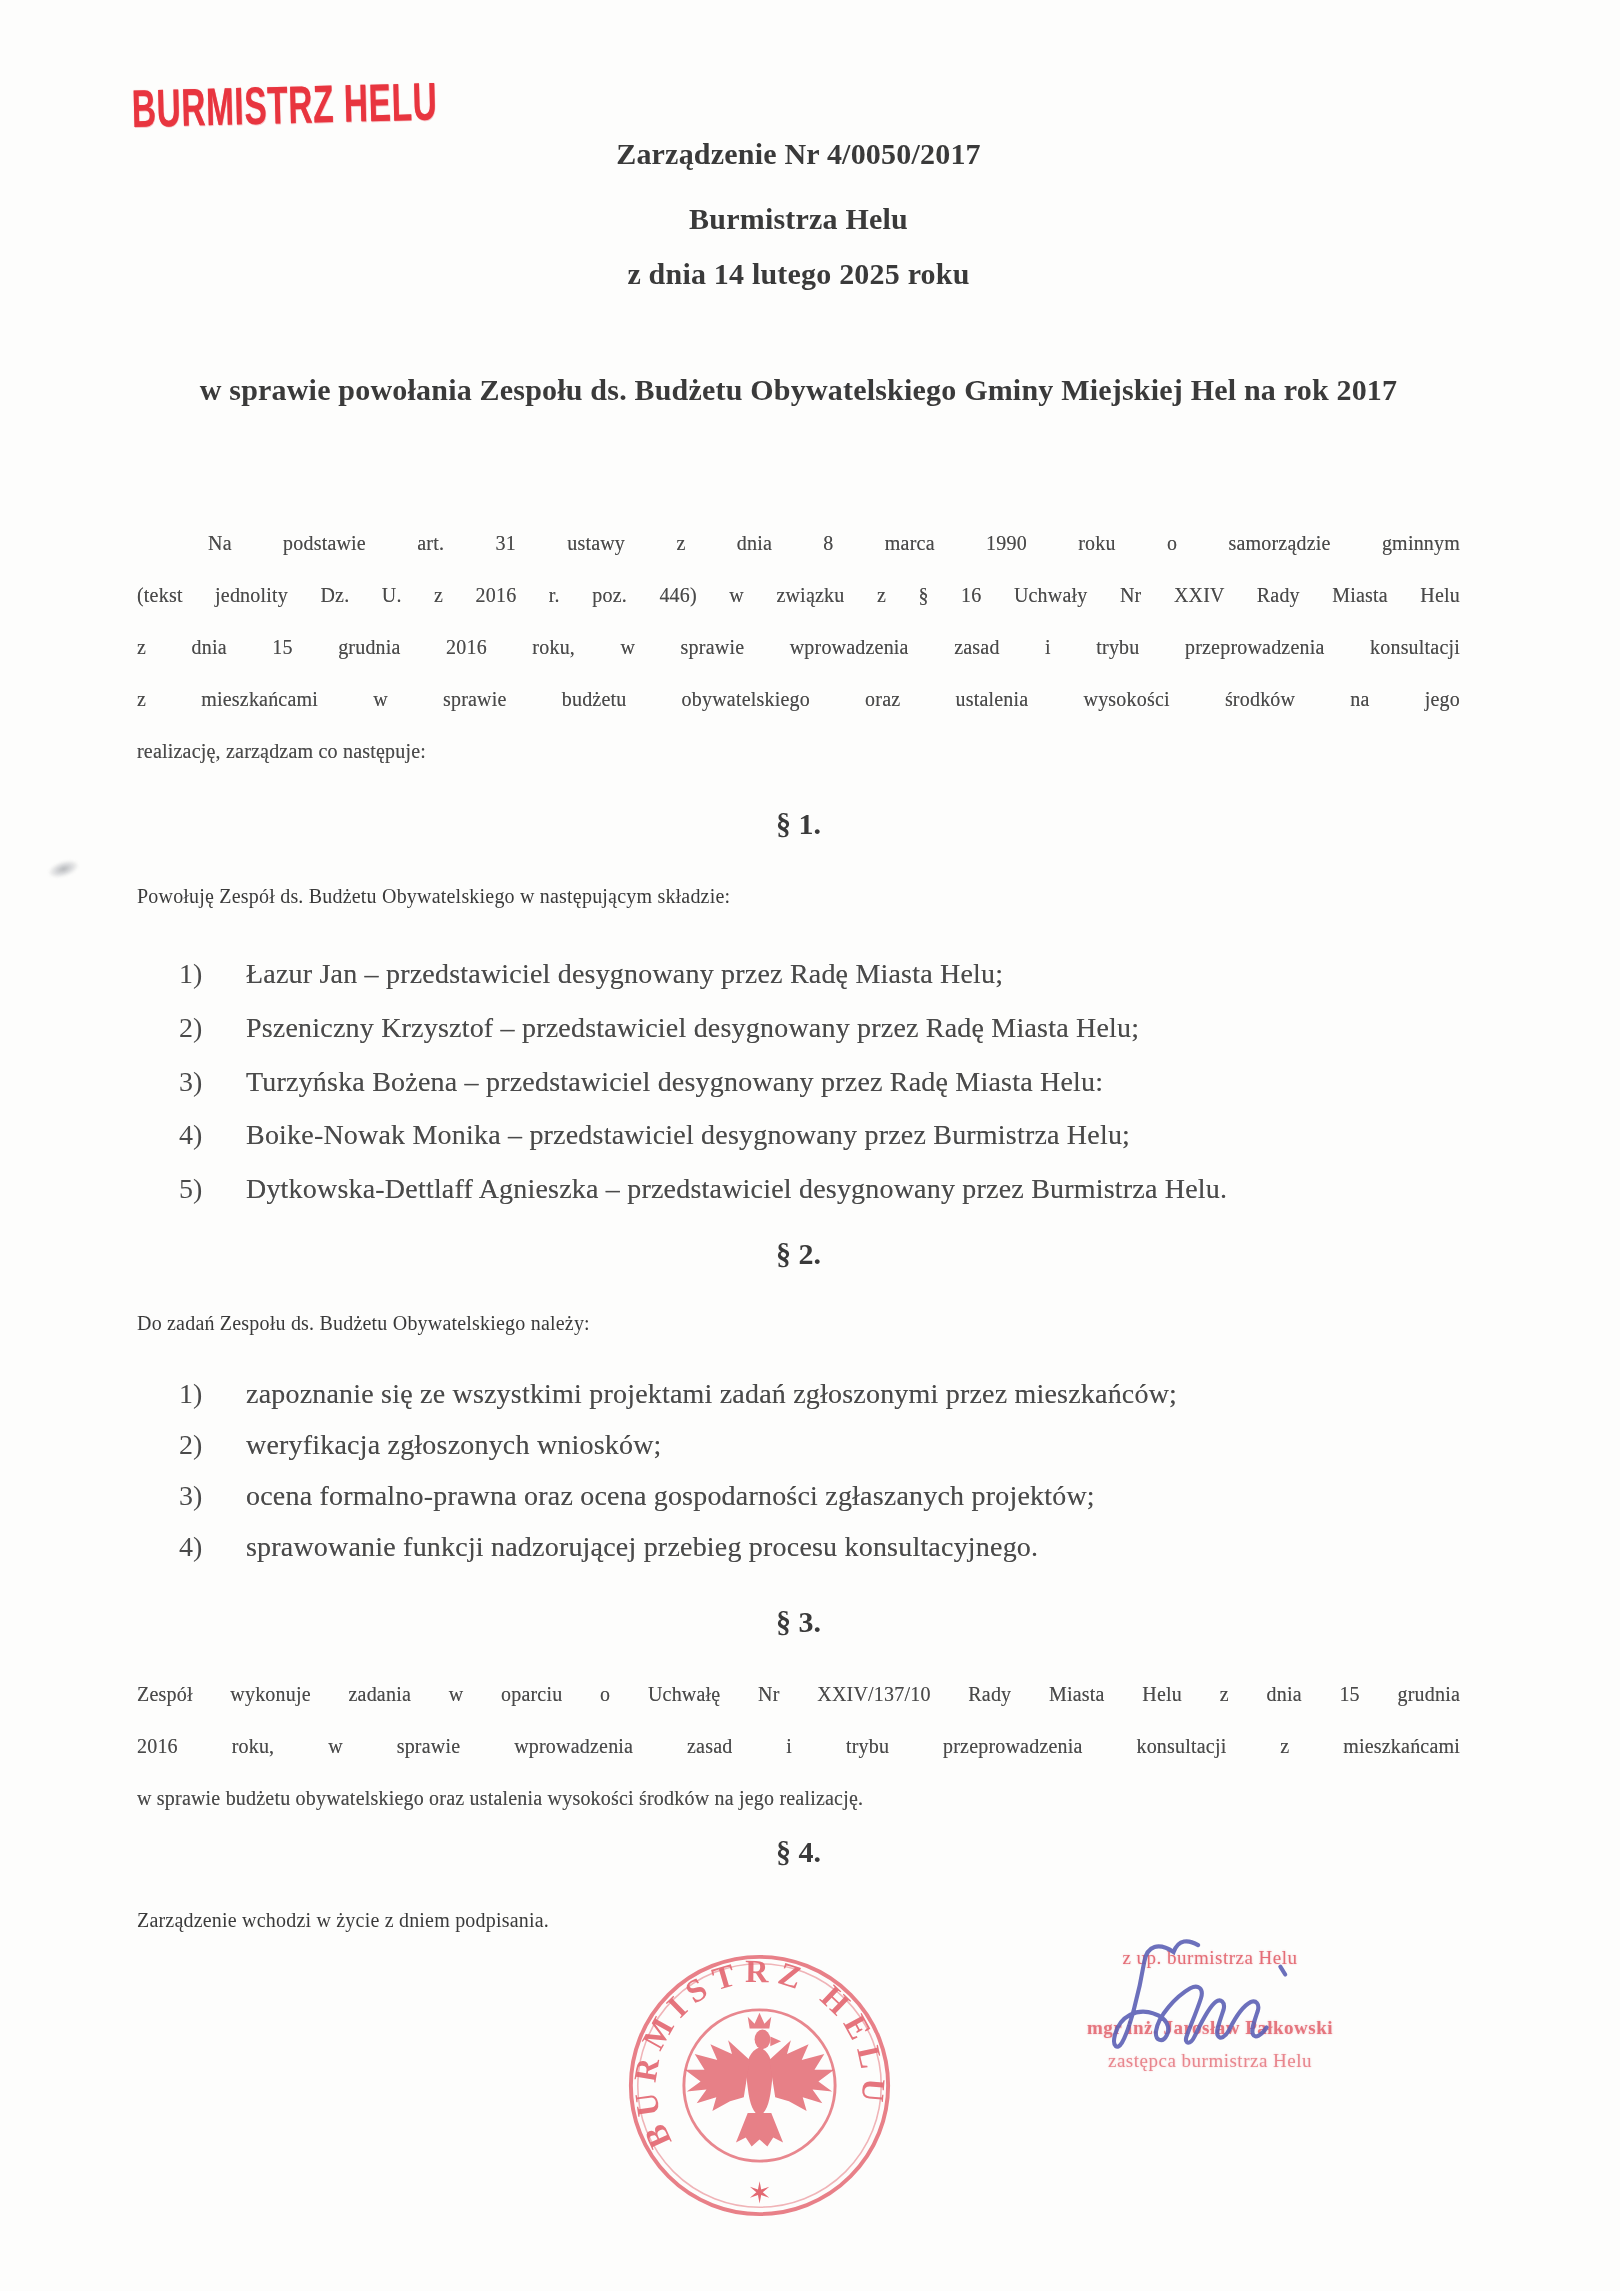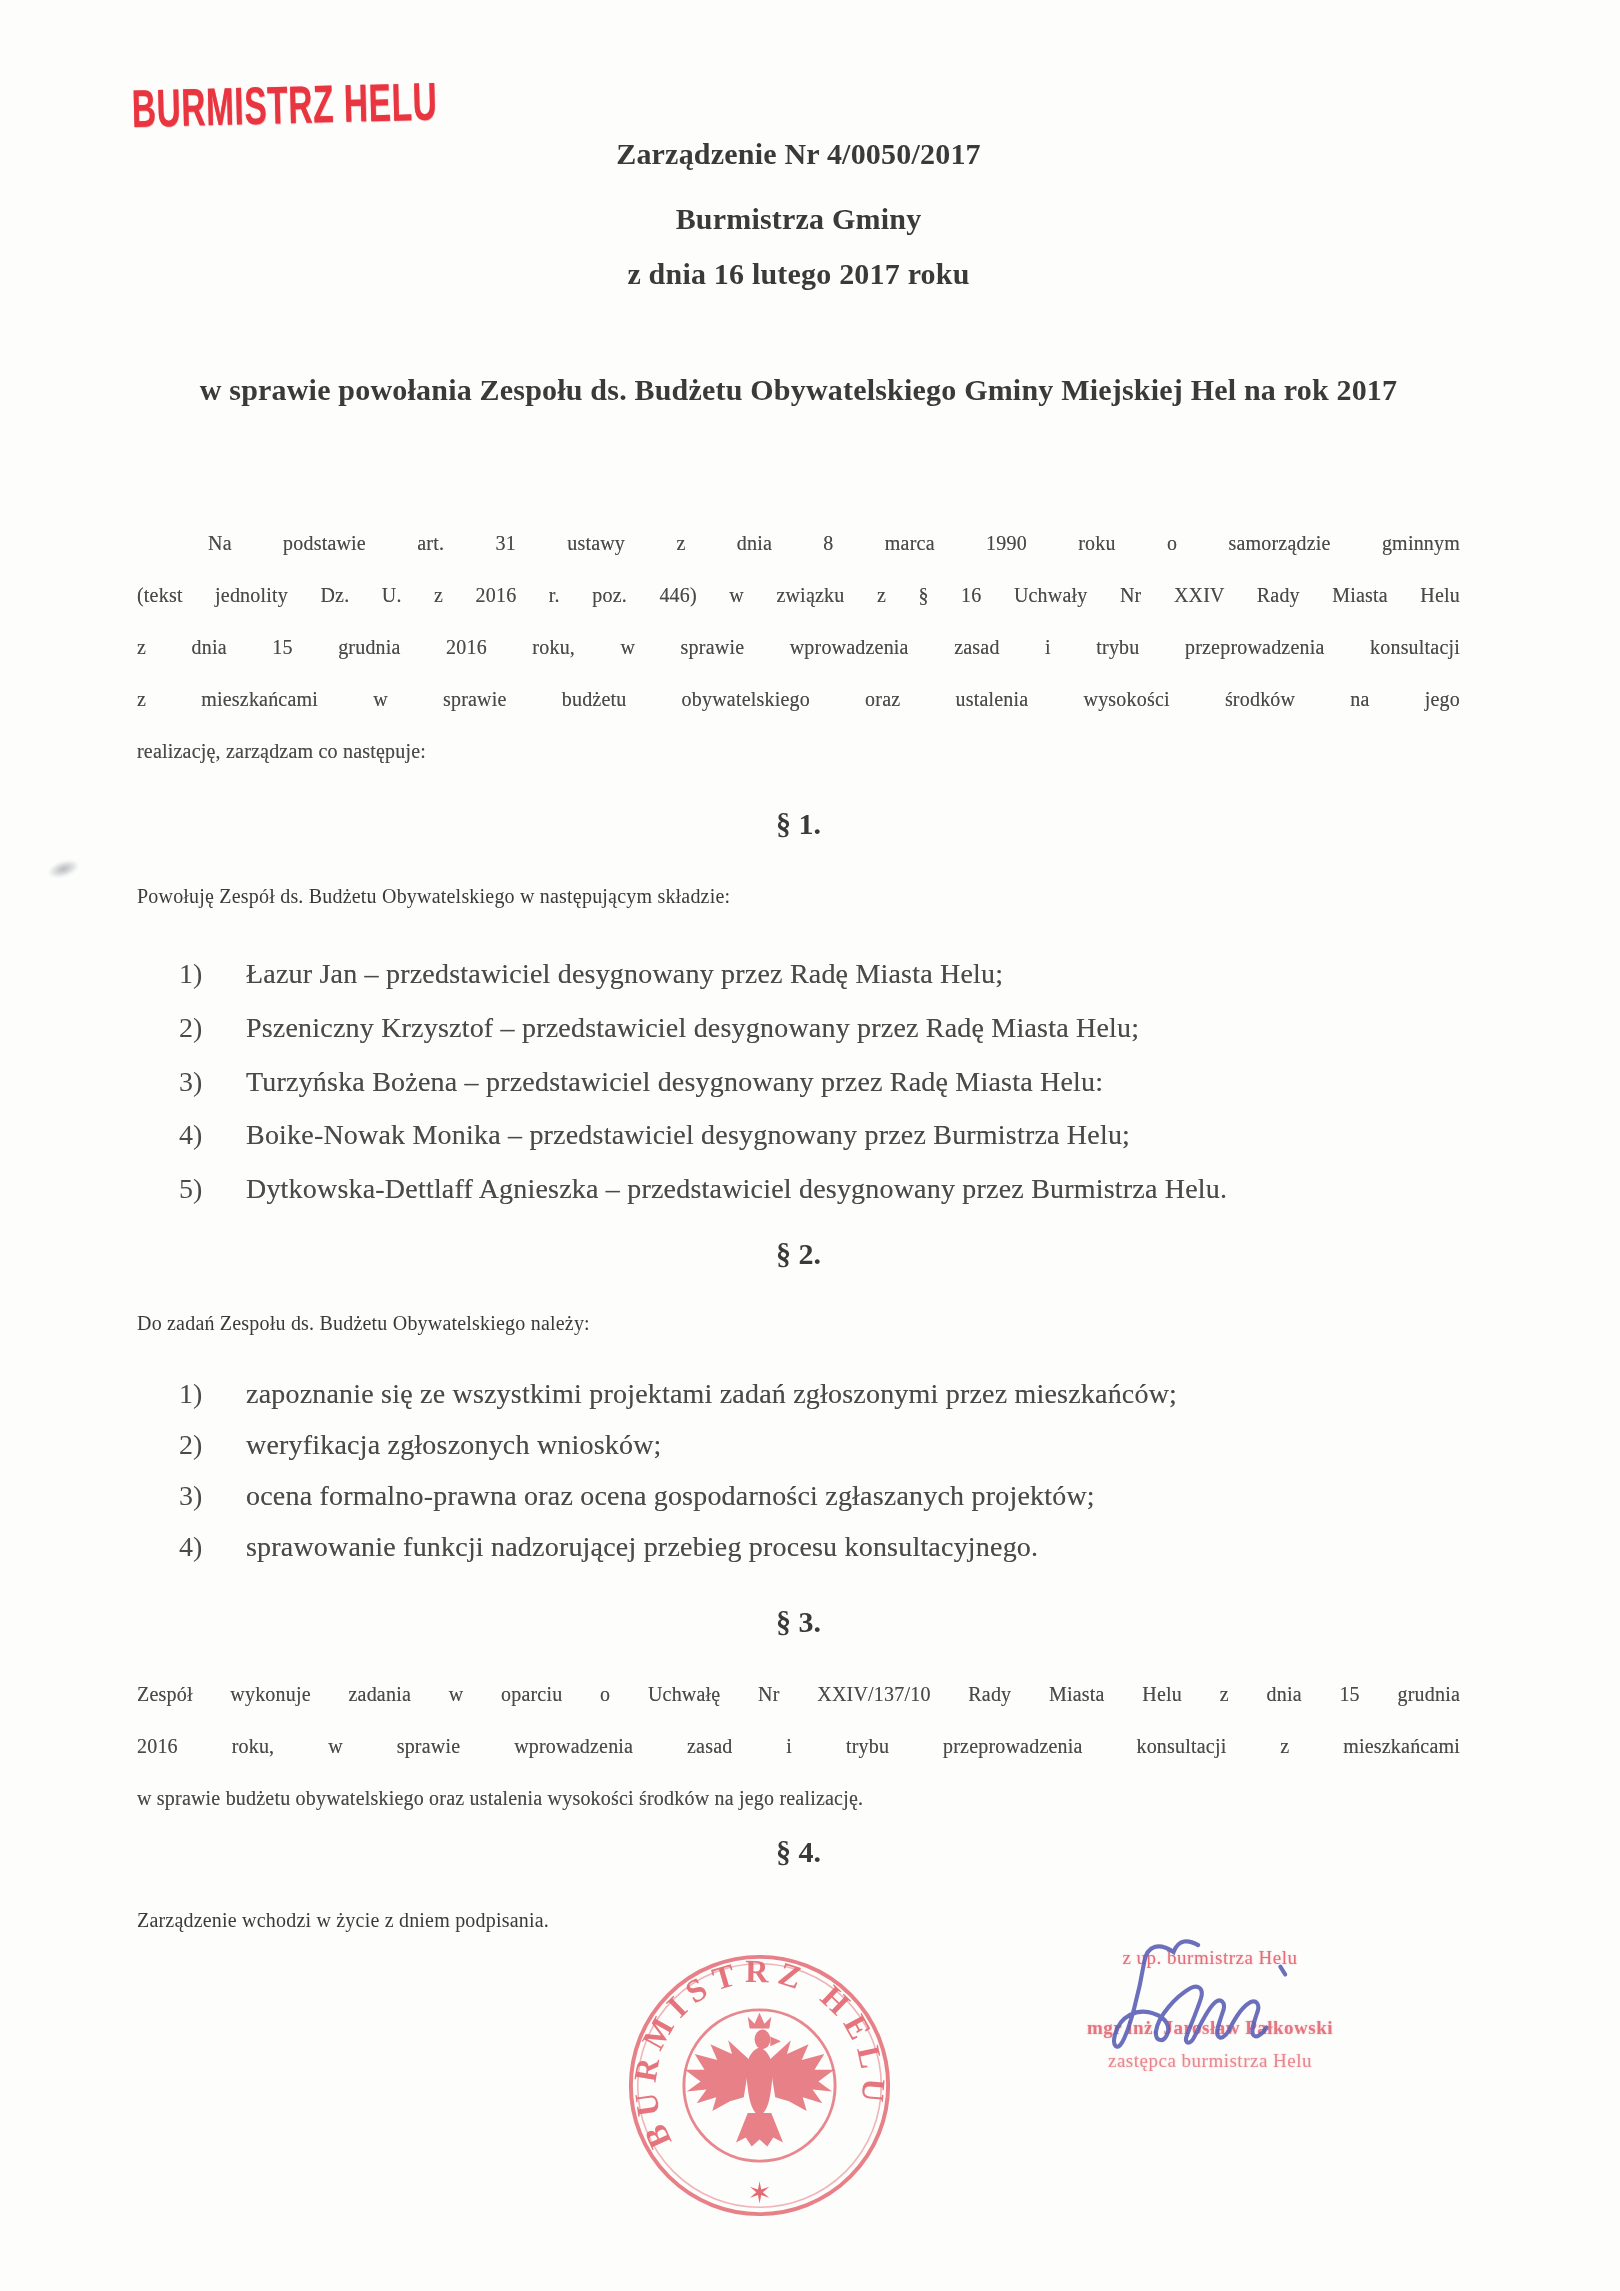--- a/index.html
+++ b/index.html
@@ -49,22 +49,22 @@
 </head>
 <body>
 
 <div class="page">
 
   <div class="abs header-stamp">BURMISTRZ HELU</div>
 
   <div class="abs smudge"></div>
 
   <div class="abs col center title-line" style="top:137px">Zarządzenie Nr 4/0050/2017</div>
-  <div class="abs col center title-line" style="top:202px">Burmistrza Gminy</div>
-  <div class="abs col center title-line" style="top:257px">z dnia 16 lutego 2017 roku</div>
+  <div class="abs col center title-line" style="top:202px">Burmistrza Helu</div>
+  <div class="abs col center title-line" style="top:257px">z dnia 14 lutego 2025 roku</div>
 
   <div class="abs col center title-line" style="top:373px">w sprawie powołania Zespołu ds. Budżetu Obywatelskiego Gminy Miejskiej Hel na rok 2017</div>
 
   <div class="abs col body-line just indent soft" style="top:524px">Na podstawie art. 31 ustawy z dnia 8 marca 1990 roku o samorządzie gminnym</div>
   <div class="abs col body-line just soft" style="top:576px">(tekst jednolity Dz. U. z 2016 r. poz. 446) w związku z § 16 Uchwały Nr XXIV Rady Miasta Helu</div>
   <div class="abs col body-line just soft" style="top:628px">z dnia 15 grudnia 2016 roku, w sprawie wprowadzenia zasad i trybu przeprowadzenia konsultacji</div>
   <div class="abs col body-line just soft" style="top:680px">z mieszkańcami w sprawie budżetu obywatelskiego oraz ustalenia wysokości środków na jego</div>
   <div class="abs col body-line soft" style="top:732px">realizację, zarządzam co następuje:</div>
 
   <div class="abs col center sec-head" style="top:807px">§ 1.</div>

